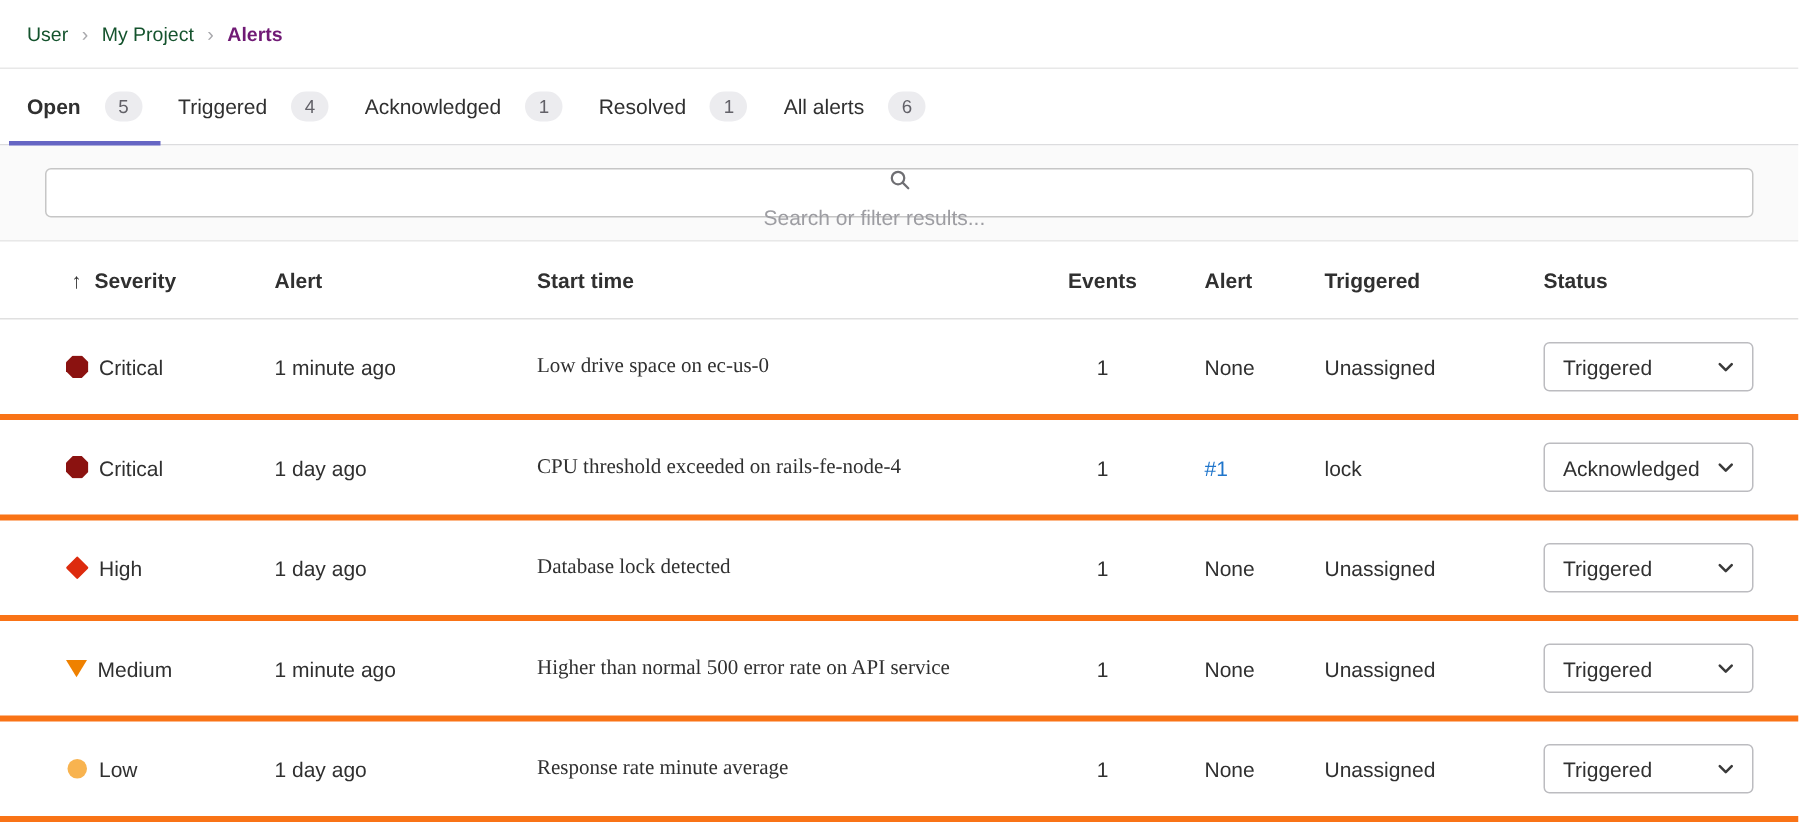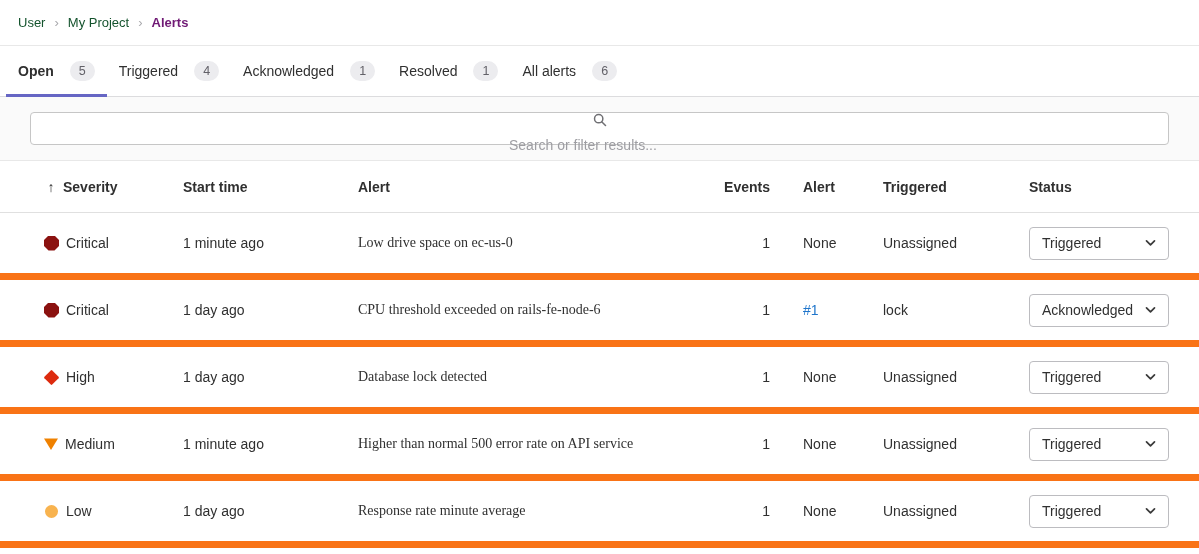--- a/index.html
+++ b/index.html
@@ -53,25 +53,25 @@
   .search-box input::placeholder { color: #9d9da2; }
 
   
   .t-head, .t-row {
     display: grid;
     grid-template-columns: 139px 175px 342px 70px 113px 146px 140px;
     align-items: center;
     padding: 0 30px 0 44px;
   }
   .t-head { height: 52px; border-bottom: 1px solid #e0e0e0; font-weight: 700; }
-  .t-row { height: 67px; border-bottom: 7px solid #f97316; }
+  .t-row { height: 67px; border-bottom: 4px solid #f97316; }
   .cell { min-width: 0; }
   .sev-head { display: flex; align-items: center; gap: 5px; cursor: pointer; }
   .sort-arrow { width: 14px; text-align: center; font-size: 14px; }
-  .col-events, .events-cell { text-align: right; }
+  .col-events, .events-cell { text-align: center; }
   .issue-cell, .col-issue { padding-left: 33px; }
 
   .sev-cell { display: flex; align-items: center; gap: 7px; }
   .sev-icon { flex: none; }
   .sev-critical {
     width: 15px; height: 15px; background: #8b1210;
     clip-path: polygon(30% 0,70% 0,100% 30%,100% 70%,70% 100%,30% 100%,0 70%,0 30%);
   }
   .sev-high {
     width: 11px; height: 11px; margin: 0 2px; background: #dd2b0e;
@@ -137,22 +137,22 @@
     <input type="text" value="" placeholder="Search or filter results..." style="">
   </div>
 </div>
 
 <div>
   <div class="t-head">
     <div class="cell sev-head">
       <span class="sort-arrow">↑</span>
       <span>Severity</span>
     </div>
+    <div class="cell">Alert</div>
     <div class="cell">Start time</div>
-    <div class="cell">Alert</div>
     <div class="cell col-events">Events</div>
     <div class="cell col-issue">Alert</div>
     <div class="cell">Triggered</div>
     <div class="cell">Status</div>
   </div>
   <div id="rows-container">
   <div class="t-row">
     <div class="cell sev-cell">
       <span class="sev-icon sev-critical"></span>
       <span class="sev-label">Critical</span>
@@ -171,21 +171,21 @@
       </button>
     </div>
   </div>
 
   <div class="t-row">
     <div class="cell sev-cell">
       <span class="sev-icon sev-critical"></span>
       <span class="sev-label">Critical</span>
     </div>
     <div class="cell">1 day ago</div>
-    <div class="cell alert-title">CPU threshold exceeded on rails-fe-node-6</div>
+    <div class="cell alert-title">CPU threshold exceeded on rails-fe-node-4</div>
     <div class="cell events-cell">1</div>
     <div class="cell issue-cell"><a class="issue-link">#1</a></div>
     <div class="cell">lock</div>
     <div class="cell">
       <button class="status-btn">
         <span class="status-label">Acknowledged</span>
         <svg width="11" height="8" viewBox="0 0 11 8">
           <path d="M1.5 1.8 L5.5 5.8 L9.5 1.8" fill="none" stroke="#3a3a3a" stroke-width="1.7" stroke-linecap="round" stroke-linejoin="round"></path>
         </svg>
       </button>

